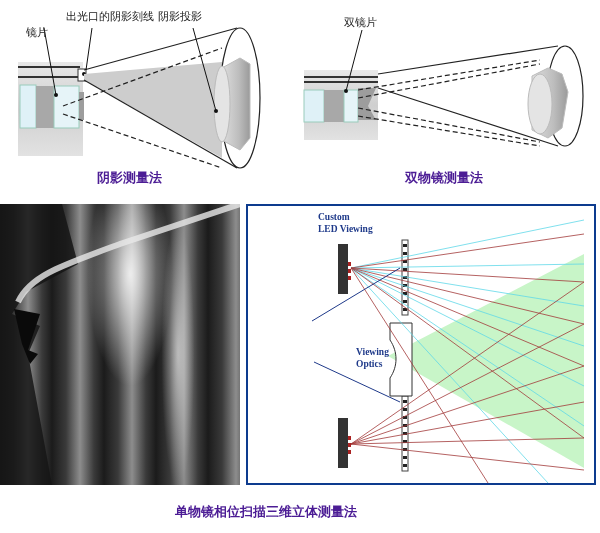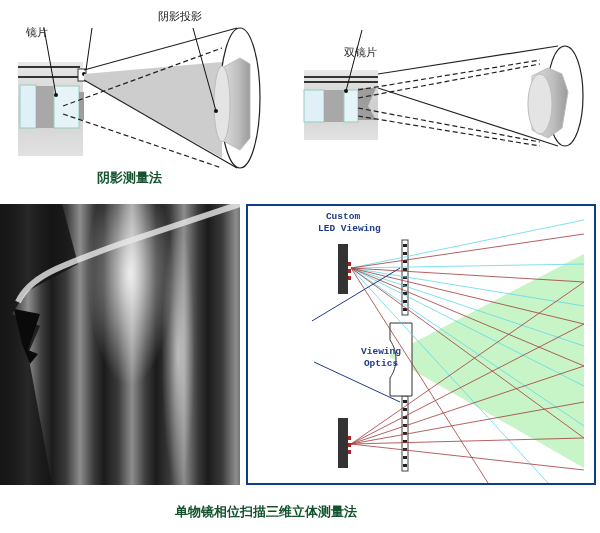--- a/index.html
+++ b/index.html
@@ -1,20 +1,20 @@
 <!DOCTYPE html>
 <html><head>
 <meta charset="utf-8">
 <style>
   html,body{margin:0;padding:0;background:#ffffff;}
   body{width:600px;height:533px;position:relative;overflow:hidden;font-family:"DejaVu Sans","Liberation Sans",sans-serif;}
   .abs{position:absolute;}
   .lbl{position:absolute;font-family:"DejaVu Serif","Liberation Serif",serif;font-size:11px;color:#222;white-space:nowrap;}
-  .cap{position:absolute;font-family:"DejaVu Sans","Liberation Sans",sans-serif;font-weight:bold;font-size:13px;color:#14532d;white-space:nowrap;}
-  .blue{position:absolute;font-family:Liberation Mono, monospace;font-weight:bold;font-size:9.5px;color:#1f3a8a;text-align:center;line-height:12px;white-space:nowrap;}
+  .cap{position:absolute;font-family:"DejaVu Sans","Liberation Sans",sans-serif;font-weight:bold;font-size:13px;color:#4c1d95;white-space:nowrap;}
+  .blue{position:absolute;font-family:Liberation Serif, serif;font-weight:bold;font-size:9.5px;color:#1f3a8a;line-height:12px;white-space:nowrap;}
   svg{position:absolute;left:0;top:0;}
   .photo{position:absolute;left:0;top:204px;width:240px;height:281px;overflow:hidden;
     background:
       radial-gradient(ellipse 60px 160px at 130px 70px, rgba(255,255,255,0.85), rgba(255,255,255,0) 70%),
       radial-gradient(ellipse 22px 180px at 178px 150px, rgba(255,255,255,0.55), rgba(255,255,255,0) 75%),
       repeating-linear-gradient(90deg,#1b1b1b 0px,#3a3a3a 14px,#8d8d8d 28px,#3a3a3a 42px,#1b1b1b 52px),
       #222;}
   .frame{position:absolute;left:246px;top:204px;width:350px;height:281px;border:2px solid #0d3b8e;box-sizing:border-box;background:#ffffff;overflow:hidden;}
 </style>
 </head>
@@ -59,20 +59,21 @@
     <polygon points="222,68 240,58 250,64 250,138 240,150 222,140" fill="url(#nut)" stroke="#bbb" stroke-width="1"></polygon>
     <ellipse cx="222" cy="104" rx="8" ry="38" fill="#e4e4e4" stroke="#bbb"></ellipse>
 
     <line x1="44" y1="28" x2="56" y2="95" stroke="#111" stroke-width="1"></line>
     <circle cx="56" cy="95" r="2" fill="#111"></circle>
     <line x1="92" y1="28" x2="86" y2="70" stroke="#111" stroke-width="1"></line>
     <line x1="193" y1="28" x2="216" y2="111" stroke="#111" stroke-width="1"></line>
     <circle cx="216" cy="111" r="2" fill="#111"></circle>
   </svg>
   <span class="lbl" style="left:26px;top:9px;margin-top:16px;">镜片</span>
+  <span class="lbl" style="left:66px;top:9px;">出光口的阴影刻线</span>
   <span class="lbl" style="left:158px;top:9px;">阴影投影</span>
   <span class="cap" style="left:97px;top:169px;">阴影测量法</span>
 </div>
 
 <div class="abs" style="left:300px;top:0;width:300px;height:190px;">
   <svg width="300" height="190">
     <defs>
       <linearGradient id="metal2" x1="0" y1="0" x2="0" y2="1">
         <stop offset="0" stop-color="#e8e8e8"></stop>
           <stop offset="0.5" stop-color="#cfcfcf"></stop>
@@ -99,21 +100,22 @@
     <line x1="58" y1="98" x2="240" y2="64" stroke="#222" stroke-width="1.2" stroke-dasharray="5,3"></line>
     <line x1="58" y1="108" x2="240" y2="142" stroke="#222" stroke-width="1.2" stroke-dasharray="5,3"></line>
     <line x1="58" y1="116" x2="240" y2="146" stroke="#222" stroke-width="1.2" stroke-dasharray="5,3"></line>
     <ellipse cx="265" cy="96" rx="18" ry="50" fill="none" stroke="#222" stroke-width="1.2"></ellipse>
     <polygon points="232,76 248,68 262,74 268,92 262,128 248,138 232,130" fill="url(#nut2)" stroke="#bbb"></polygon>
     <ellipse cx="240" cy="104" rx="12" ry="30" fill="#e4e4e4" stroke="#bbb"></ellipse>
 
     <line x1="62" y1="30" x2="46" y2="91" stroke="#111" stroke-width="1"></line>
     <circle cx="46" cy="91" r="2" fill="#111"></circle>
   </svg>
-  <span class="lbl" style="left:44px;top:15px;margin-top:30px;">双镜片</span>
+  <span class="lbl" style="left:44px;top:15px;">双镜片</span>
+  <span class="cap" style="left:105px;top:169px;">双物镜测量法</span>
 </div>
 
 <div class="photo">
   <svg width="240" height="281">
     <polygon points="0,0 62,0 78,60 26,88 12,110 40,122 28,150 52,281 0,281" fill="#151515" opacity="0.85"></polygon>
     <path d="M18,98 C30,72 60,62 120,40 L240,0" stroke="#e8e8e8" stroke-width="6" fill="none" opacity="0.8"></path>
     <polygon points="14,105 40,110 28,146 38,150 30,160 22,140" fill="#0a0a0a"></polygon>
   </svg>
 </div>
 

